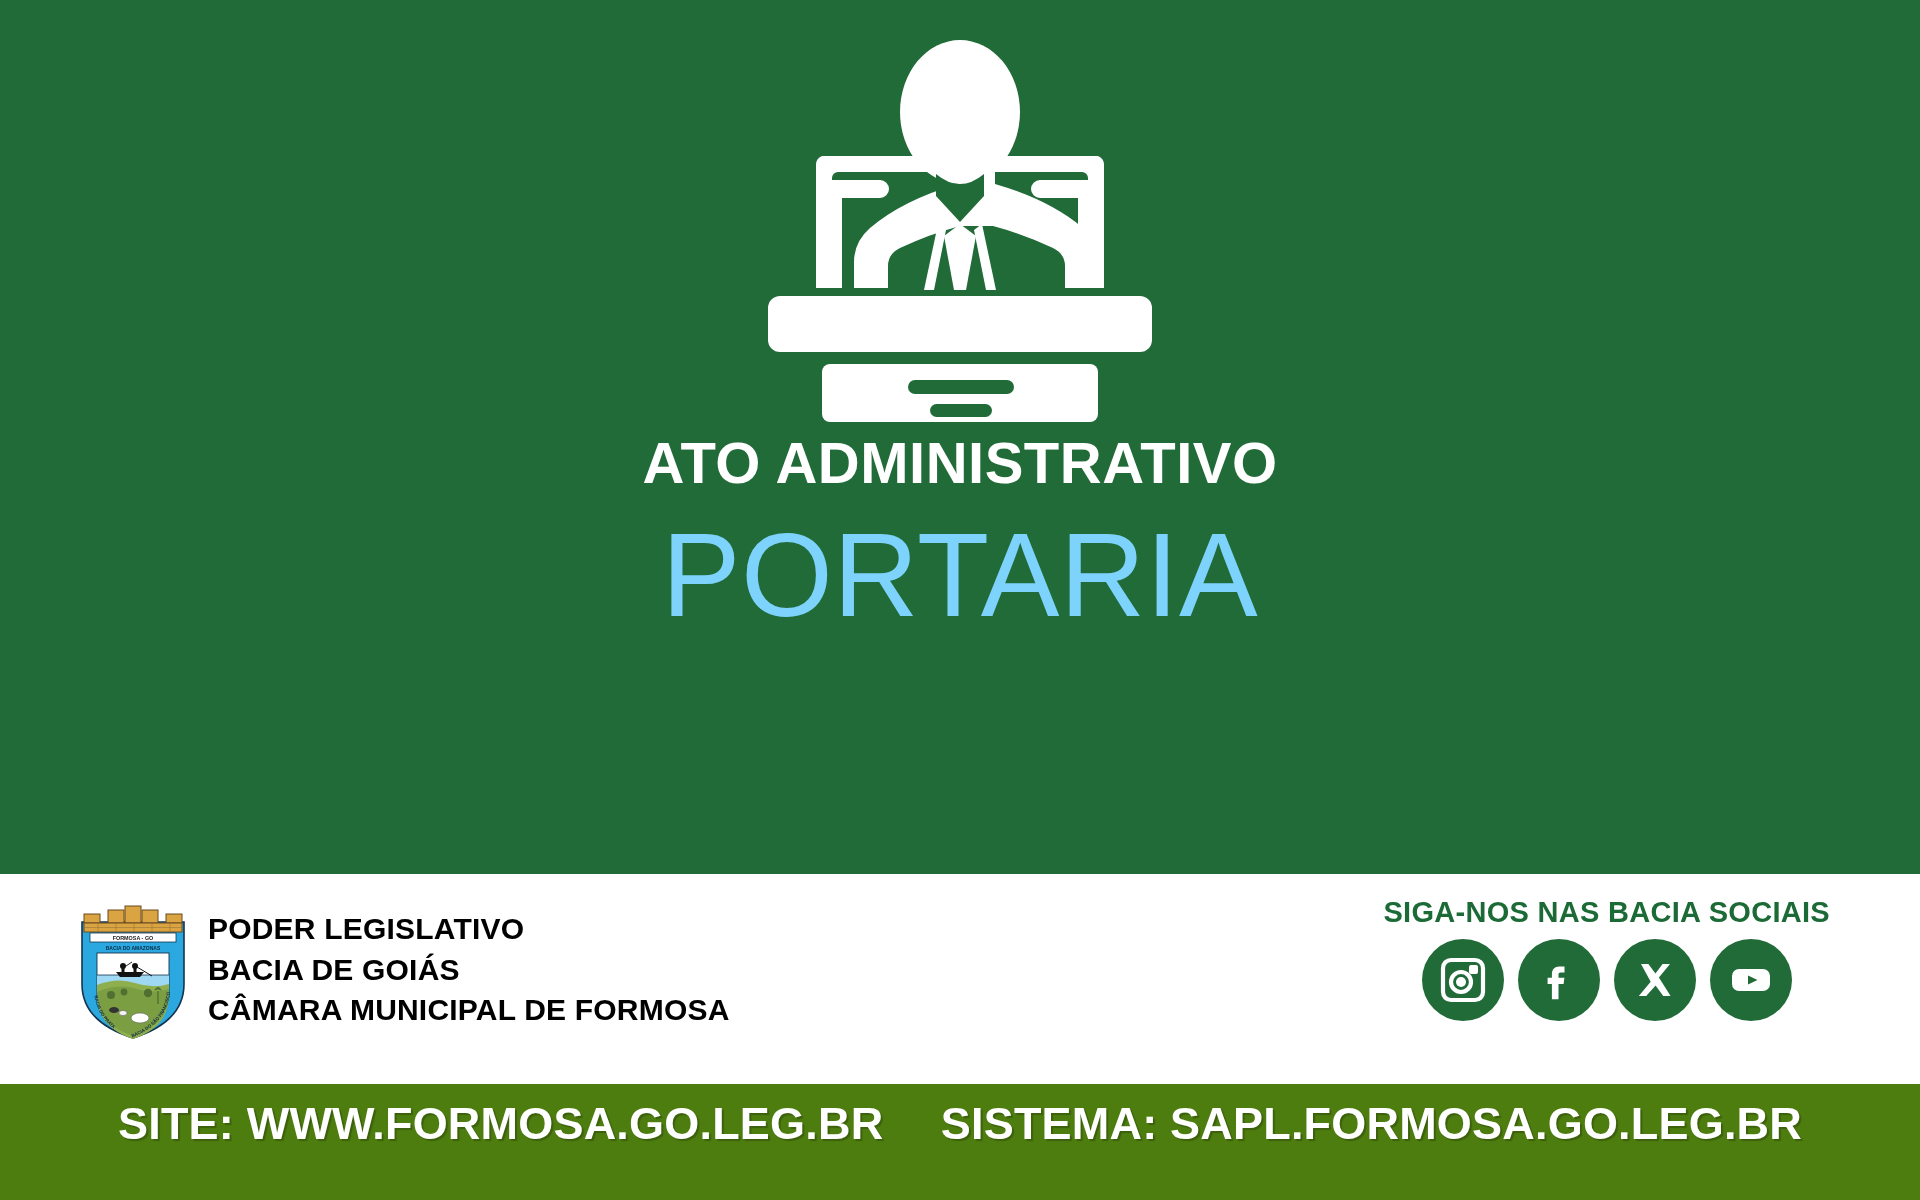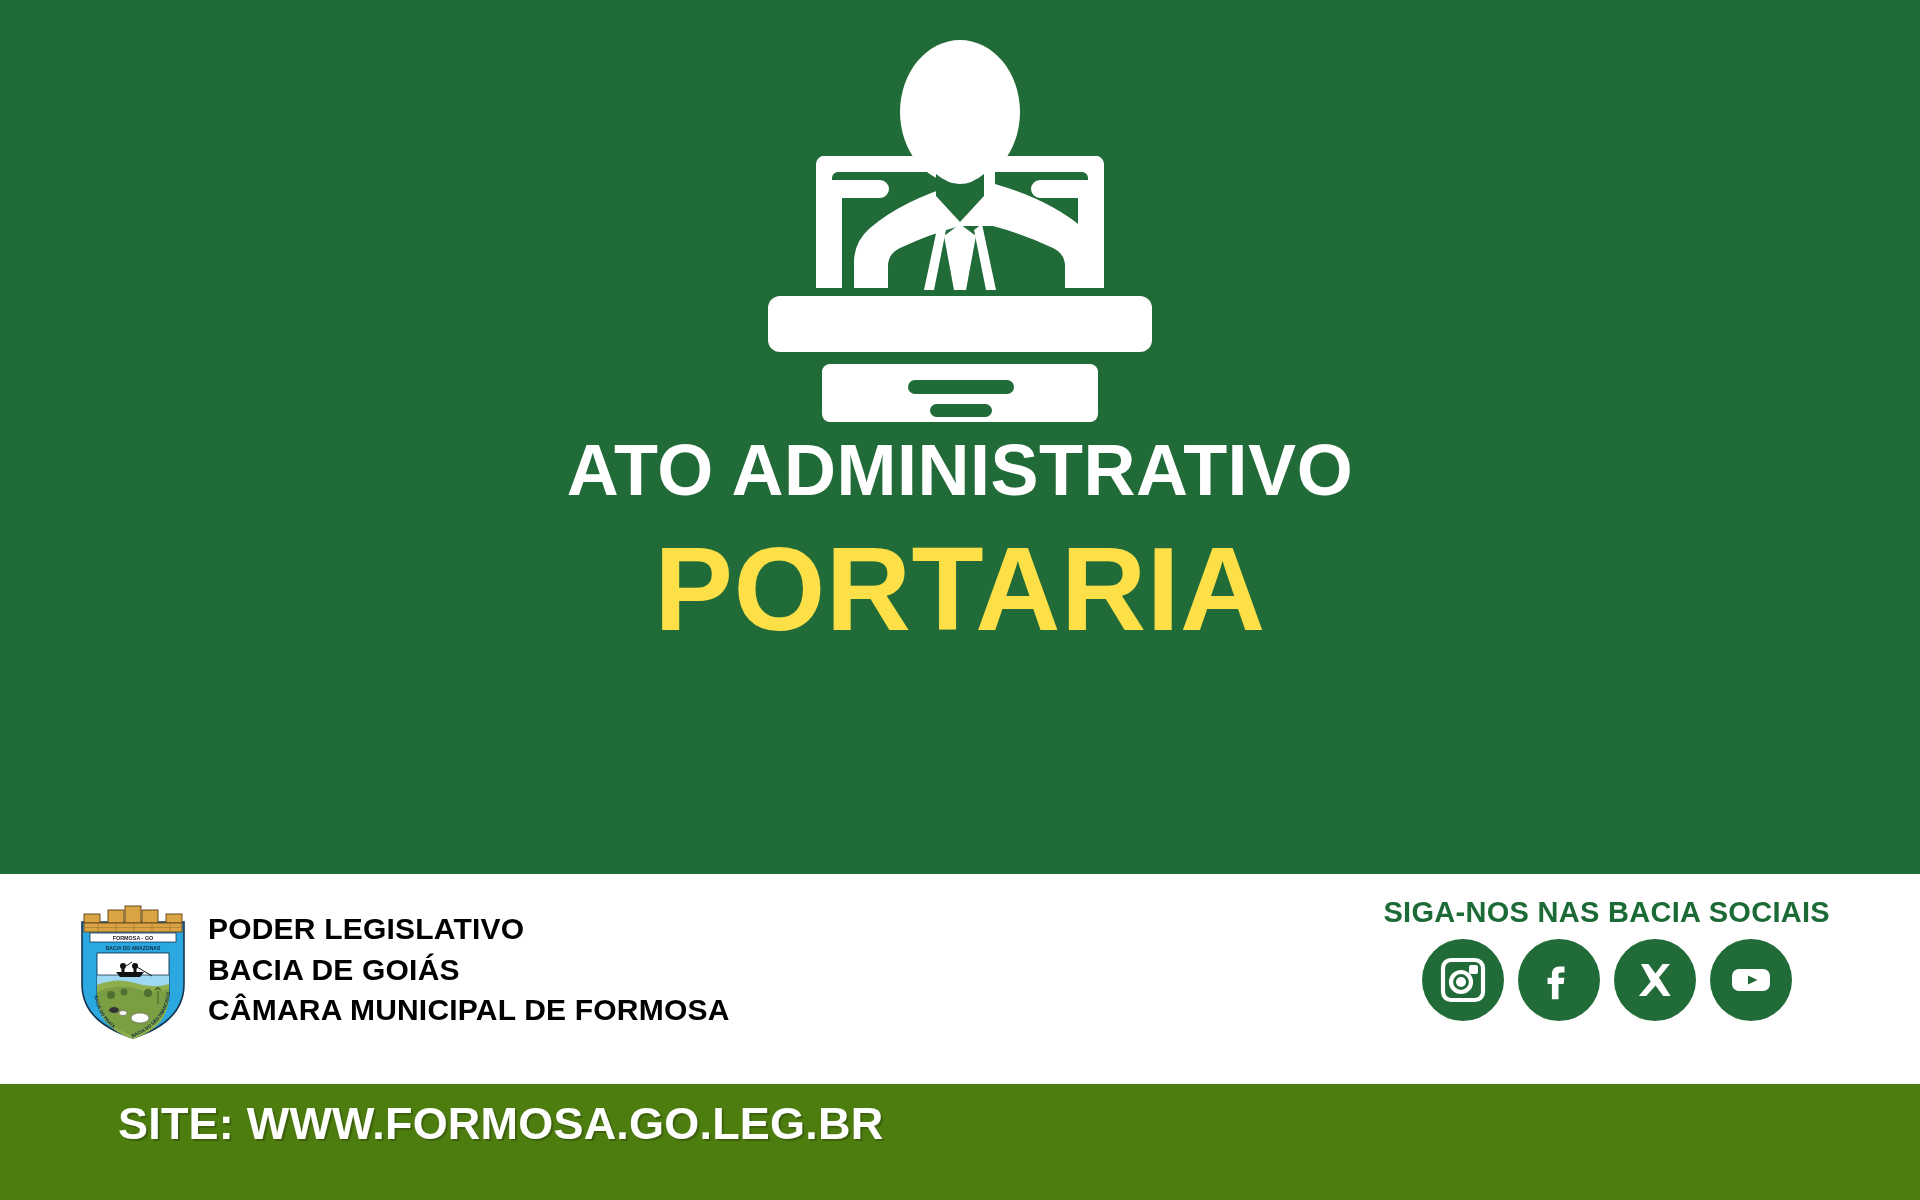--- a/index.html
+++ b/index.html
@@ -25,30 +25,30 @@
     align-items:center;
   }
   .hero-icon{
     margin-top:34px;
     width:400px; height:390px;
     display:block;
   }
   .hero-title{
     color:#ffffff;
     font-weight:700;
-    font-size:72px;
+    font-size:58px;
     letter-spacing:0.5px;
     line-height:1;
     margin-top:10px;
     text-align:center;
     white-space:nowrap;
   }
   .hero-subtitle{
-    color:#fde047;
-    font-weight:700;
+    color:#7dd3fc;
+    font-weight:400;
     font-size:118px;
     letter-spacing:0.5px;
     line-height:1;
     margin-top:24px;
     text-align:center;
     white-space:nowrap;
   }
 
   
   .footer{
@@ -274,15 +274,16 @@
             <path d="M20 18.5 l9.5 4.5 -9.5 4.5 z" fill="#216B39"></path>
           </svg>
         </div>
 
       </div>
     </div>
   </div>
 
   <div class="bottombar">
     <div class="bar-text">SITE: WWW.FORMOSA.GO.LEG.BR</div>
+    <div class="bar-text">SISTEMA: SAPL.FORMOSA.GO.LEG.BR</div>
   </div>
 
 </div>
 
 </body></html>

